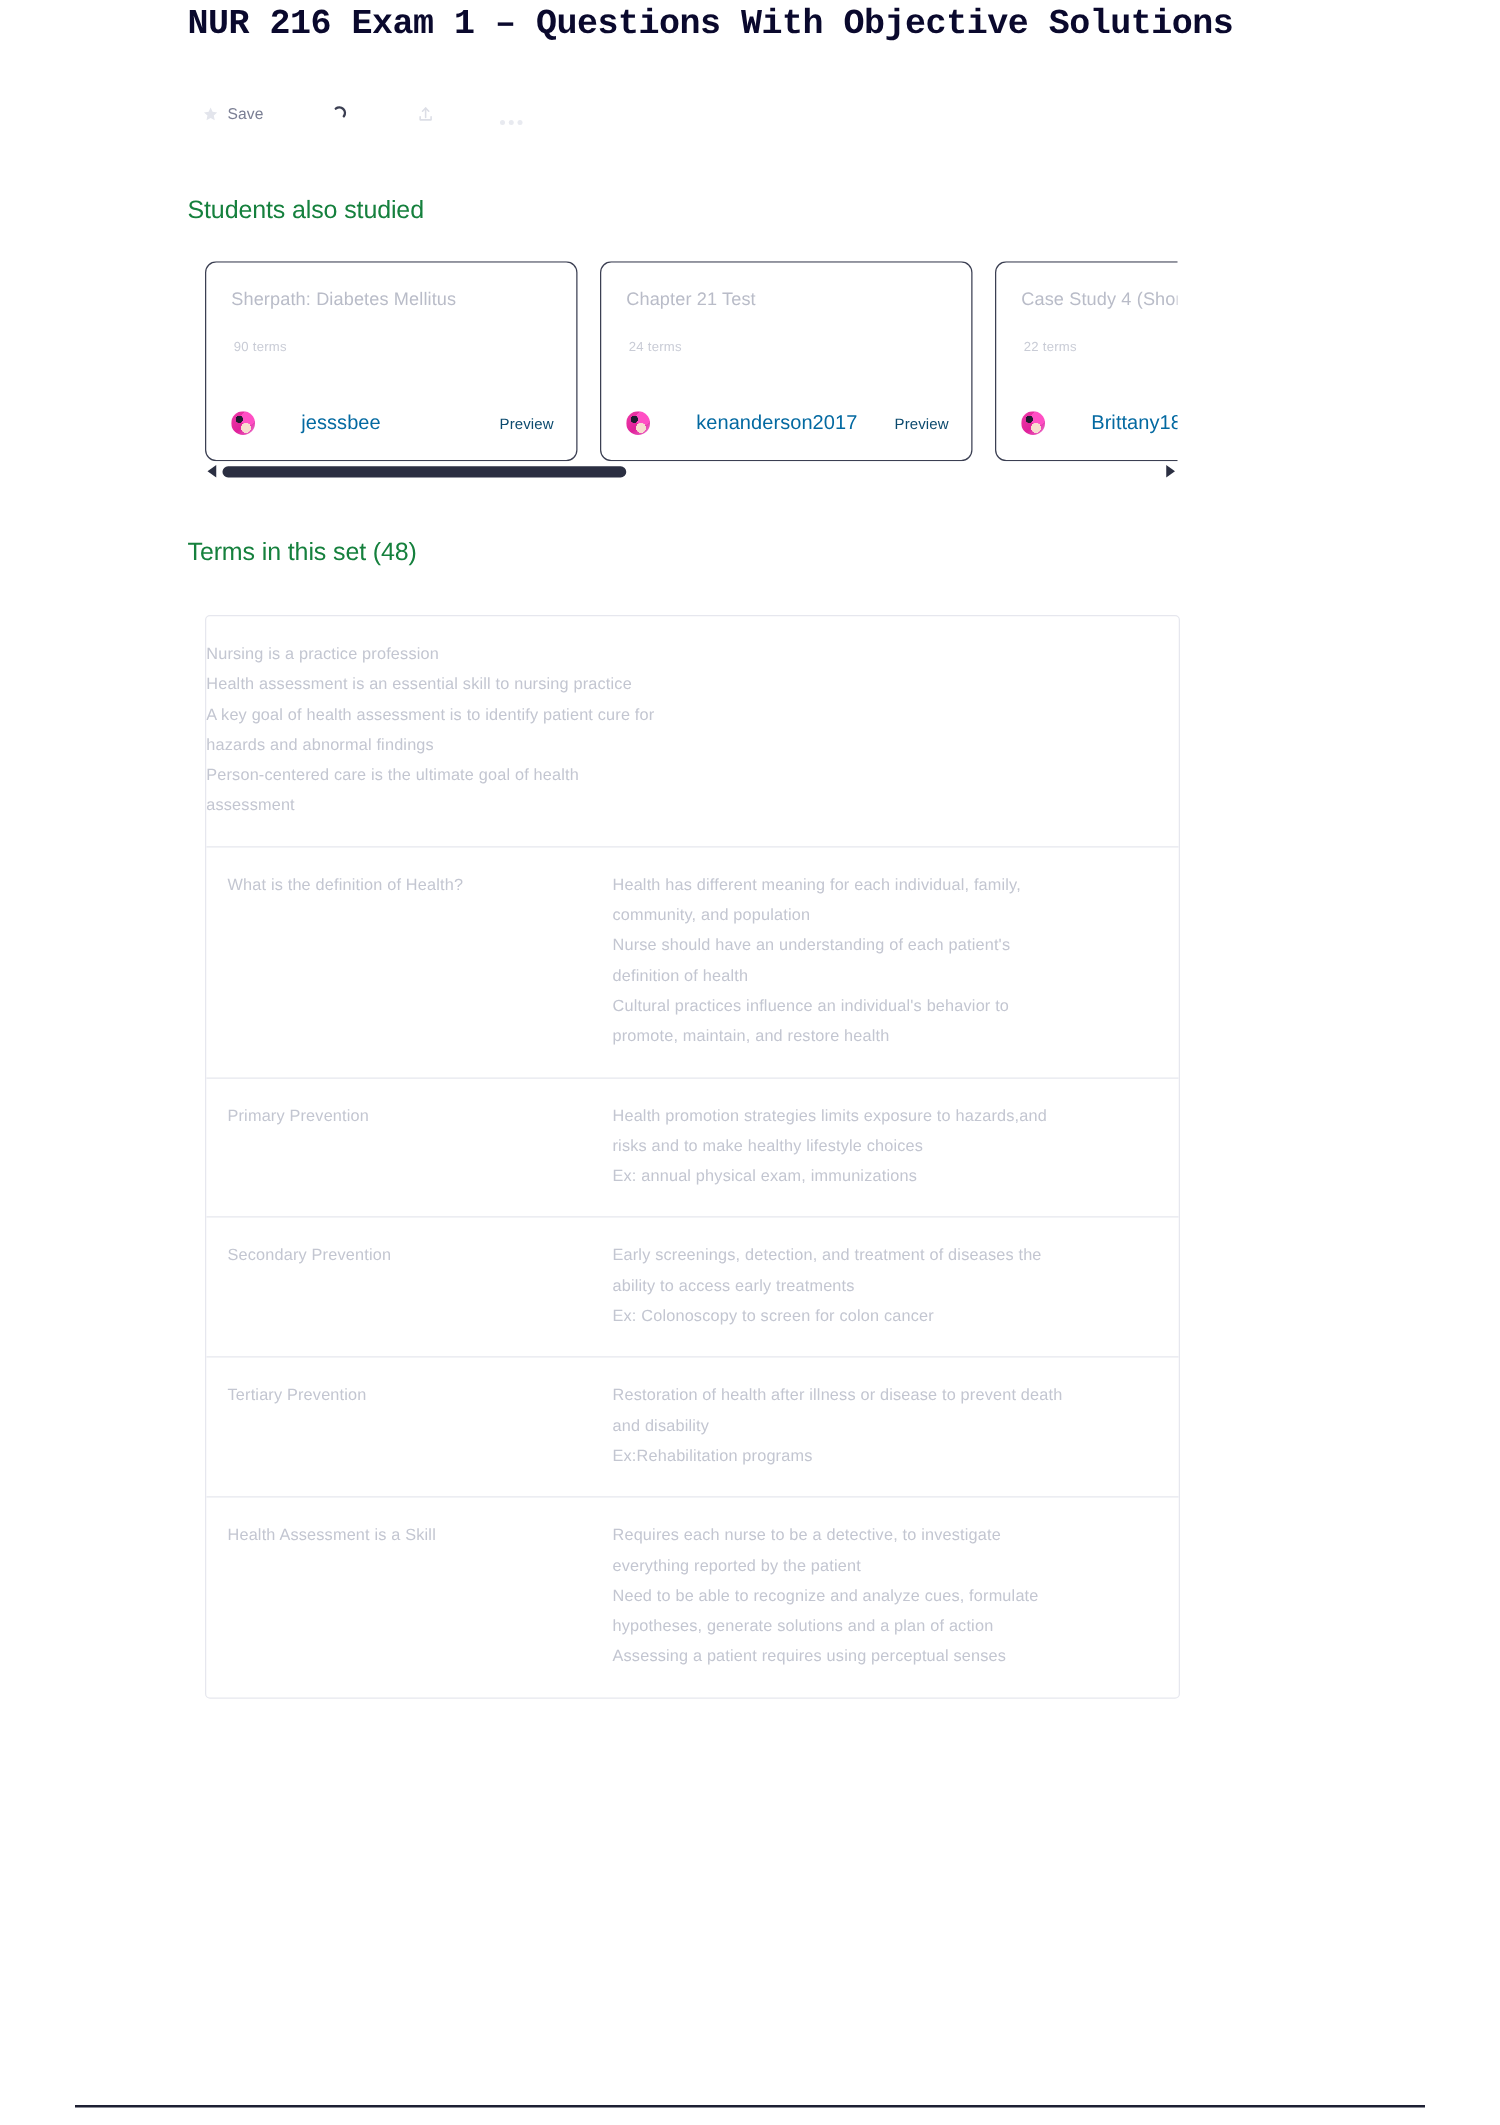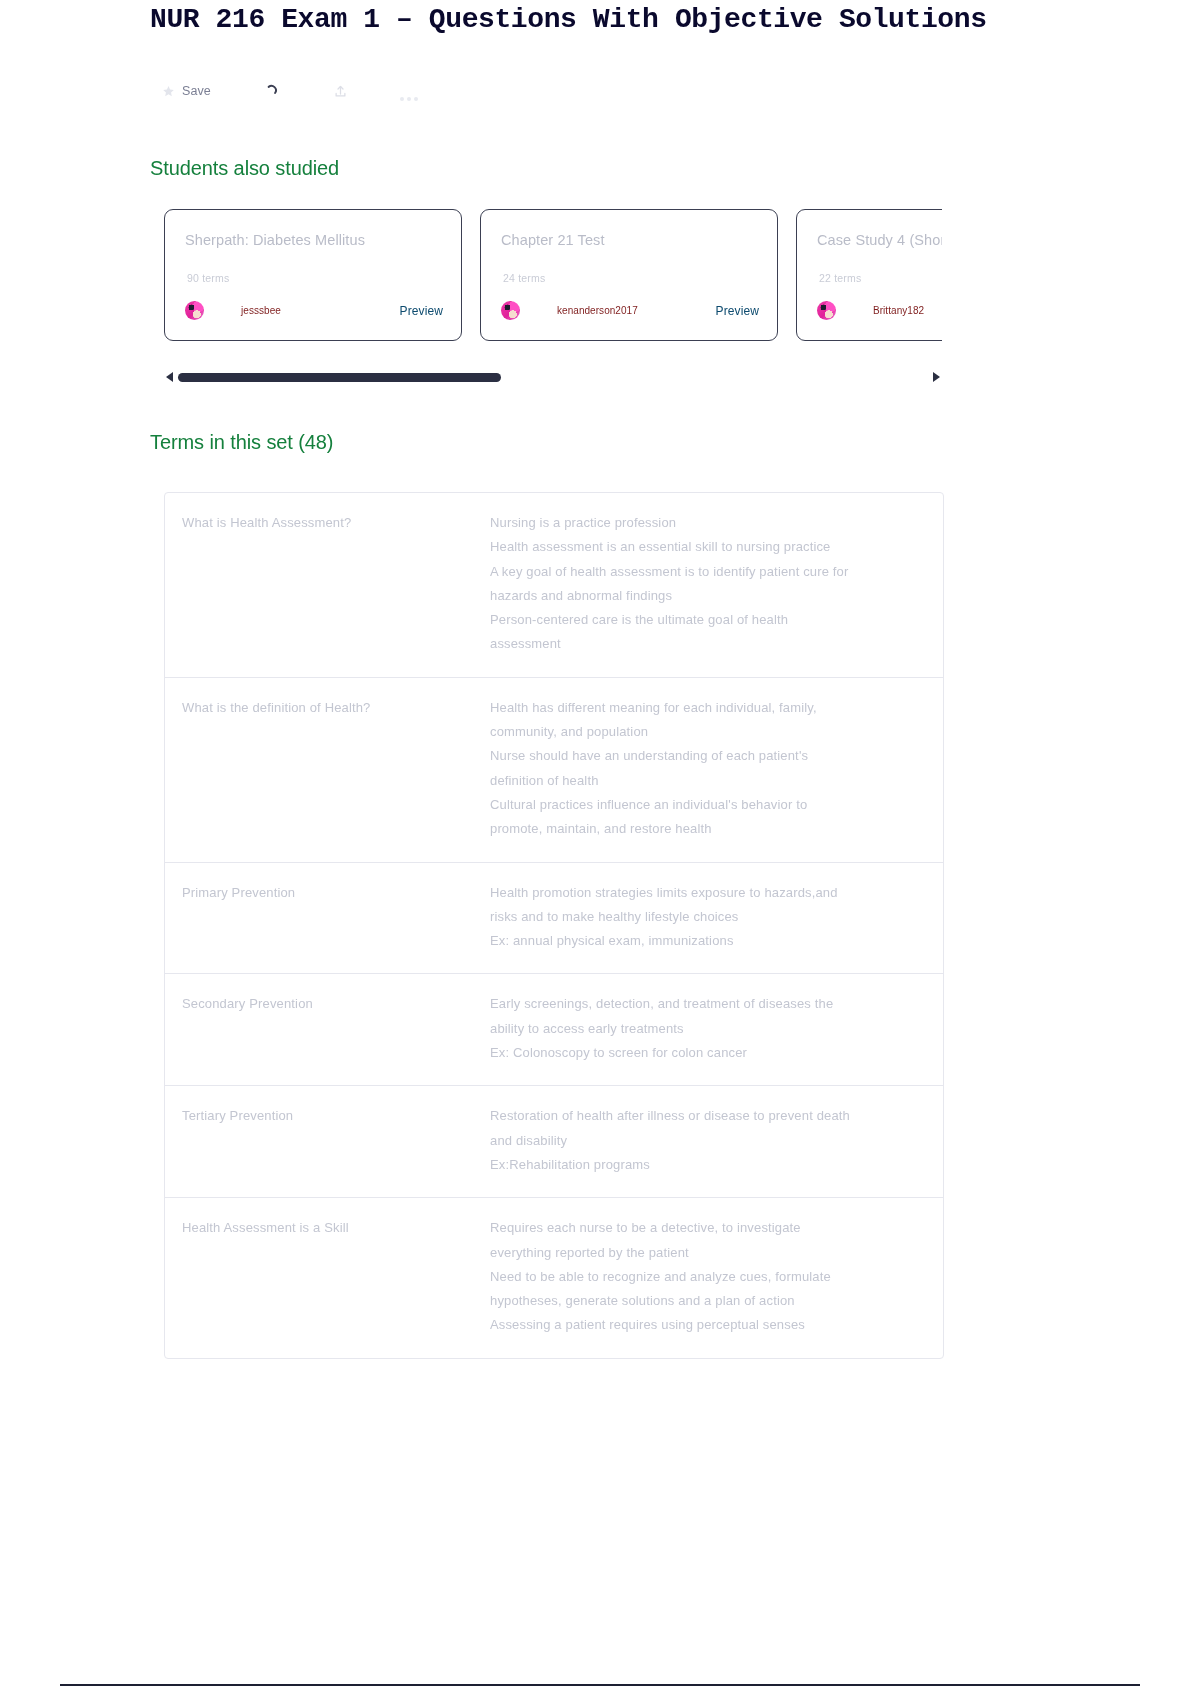--- a/index.html
+++ b/index.html
@@ -103,21 +103,21 @@
     height: 160px;
     overflow: hidden;
   }
   .carousel-track {
     display: flex;
     gap: 18px;
     height: 160px;
   }
   .set-card {
     flex: 0 0 298px;
-    height: 132px;
+    height: 160px;
     border: 1.6px solid #3b3f52;
     border-radius: 9px;
     background: #ffffff;
     position: relative;
     padding: 22px 20px 16px 20px;
   }
   .set-card-title {
     font-size: 14.5px;
     color: #b9bcc8;
     letter-spacing: 0.1px;
@@ -150,22 +150,22 @@
     width: 19px; height: 19px;
     border-radius: 50%;
     background:
       radial-gradient(circle at 62% 70%, #f6ddcf 0 22%, rgba(0,0,0,0) 23%),
       radial-gradient(circle at 34% 34%, #1e1b2e 0 16%, rgba(0,0,0,0) 17%),
       radial-gradient(circle at 70% 30%, #ff4fc4 0 30%, rgba(0,0,0,0) 31%),
       linear-gradient(135deg, #ef3ba8 0%, #e0219a 55%, #f07ad0 100%);
     flex: 0 0 19px;
   }
   .author-name {
-    font-size: 10px;
-    color: #7f1d1d;
+    font-size: 16px;
+    color: #0369a1;
     letter-spacing: 0.05px;
     white-space: nowrap;
     padding-left: 28px;
   }
   .preview-link {
     font-size: 12px;
     color: #0c4a6e;
     letter-spacing: 0.1px;
     cursor: pointer;
   }
@@ -339,21 +339,20 @@
     <svg class="scroll-arrow" viewBox="0 0 10 12" fill="currentColor">
       <path d="M1 1l7 5-7 5z"></path>
     </svg>
   </div>
 
   <h2 class="section-heading" id="heading-terms">Terms in this set (48)</h2>
 
   <div class="terms-table">
 
     <div class="term-row">
-      <div class="term-term">What is Health Assessment?</div>
       <div class="term-def">
         <span class="line">Nursing is a practice profession</span>
         <span class="line">Health assessment is an essential skill to nursing practice</span>
         <span class="line">A key goal of health assessment is to identify patient cure for</span>
         <span class="line">hazards and abnormal findings</span>
         <span class="line">Person-centered care is the ultimate goal of health</span>
         <span class="line">assessment</span>
       </div>
     </div>
 

